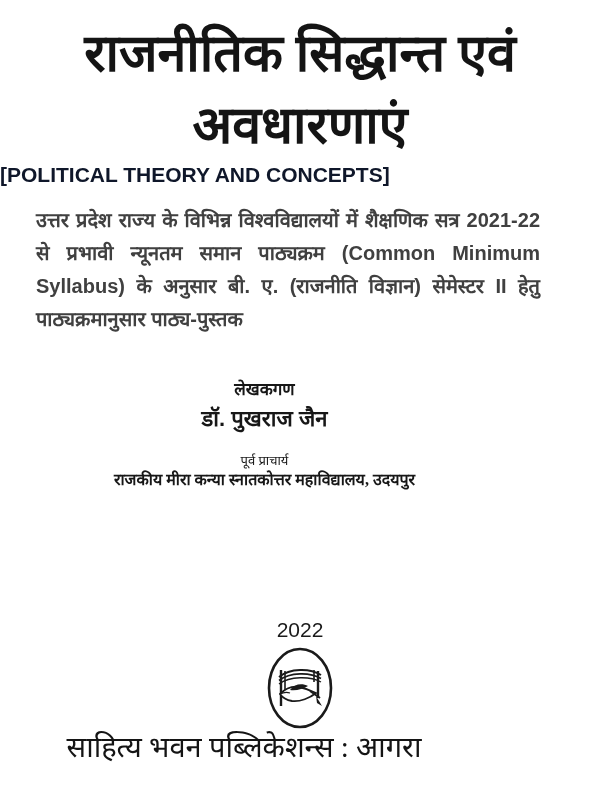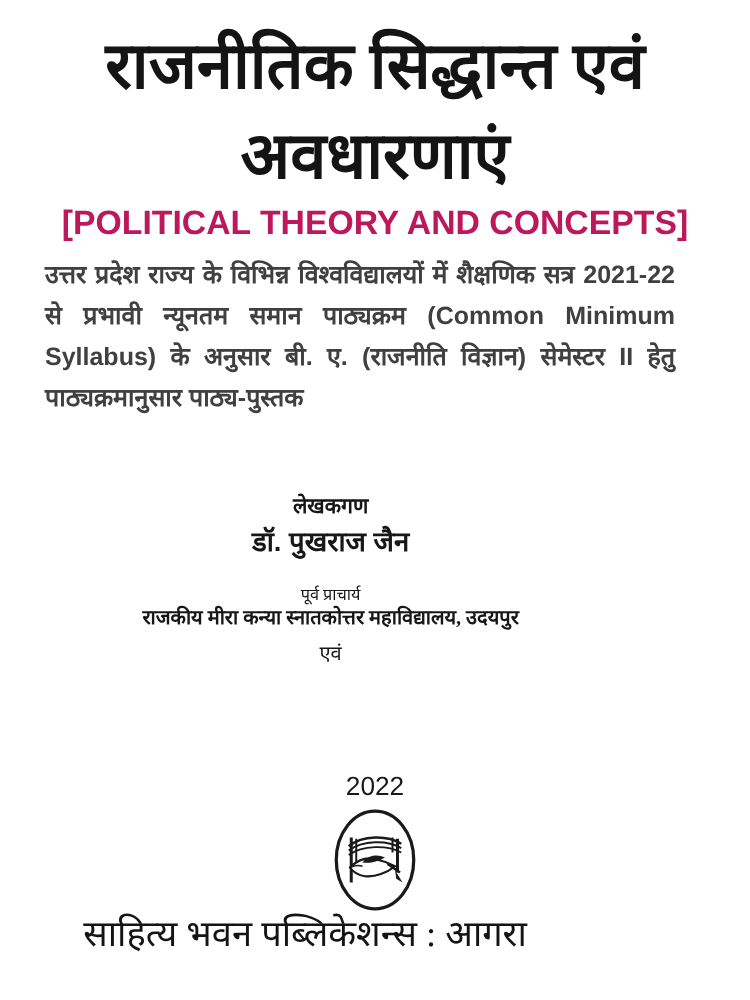--- a/index.html
+++ b/index.html
@@ -26,42 +26,41 @@
     font-weight: 700;
     font-size: 52px;
     line-height: 72px;
     color: #141414;
   }
   #english-subtitle {
     position: absolute;
     top: 163px;
     left: 0;
     width: 600px;
-    text-align: center;
     font-family: "Liberation Sans", "DejaVu Sans", sans-serif;
     font-weight: 700;
-    font-size: 27px;
+    font-size: 21px;
     letter-spacing: 0px;
-    color: #be185d;
+    color: #0f172a;
   }
   #description {
     position: absolute;
     top: 204px;
     left: 36px;
     width: 504px;
     font-family: "Liberation Sans", "DejaVu Sans", sans-serif;
     font-weight: 700;
     font-size: 20px;
     line-height: 33px;
     text-align: justify;
     color: #404040;
   }
   #authors-block {
     position: absolute;
-    top: 392px;
+    top: 377px;
     left: 0;
     width: 529px;
     text-align: center;
     color: #171717;
   }
   .authors-heading {
     font-family: "Liberation Serif", "DejaVu Serif", serif;
     font-weight: 700;
     font-size: 17px;
     margin-bottom: 6px;
@@ -136,21 +135,20 @@
 
 <div id="authors-block">
   <div class="authors-heading">लेखकगण</div>
 
   <div>
     <div class="author-name">डॉ. पुखराज जैन</div>
     <div class="author-role">पूर्व प्राचार्य</div>
     <div class="author-affiliation">राजकीय मीरा कन्या स्नातकोत्तर महाविद्यालय, उदयपुर</div>
   </div>
 
-  <div class="authors-separator">एवं</div>
 
 </div>
 
 <div id="year">2022</div>
 
 <div id="logo-wrap">
   <span>
     <svg width="68" height="84" viewBox="0 0 68 84" xmlns="http://www.w3.org/2000/svg">
 
       <ellipse cx="34" cy="42" rx="31" ry="39" fill="none" stroke="#1a1a1a" stroke-width="2.6"></ellipse>

